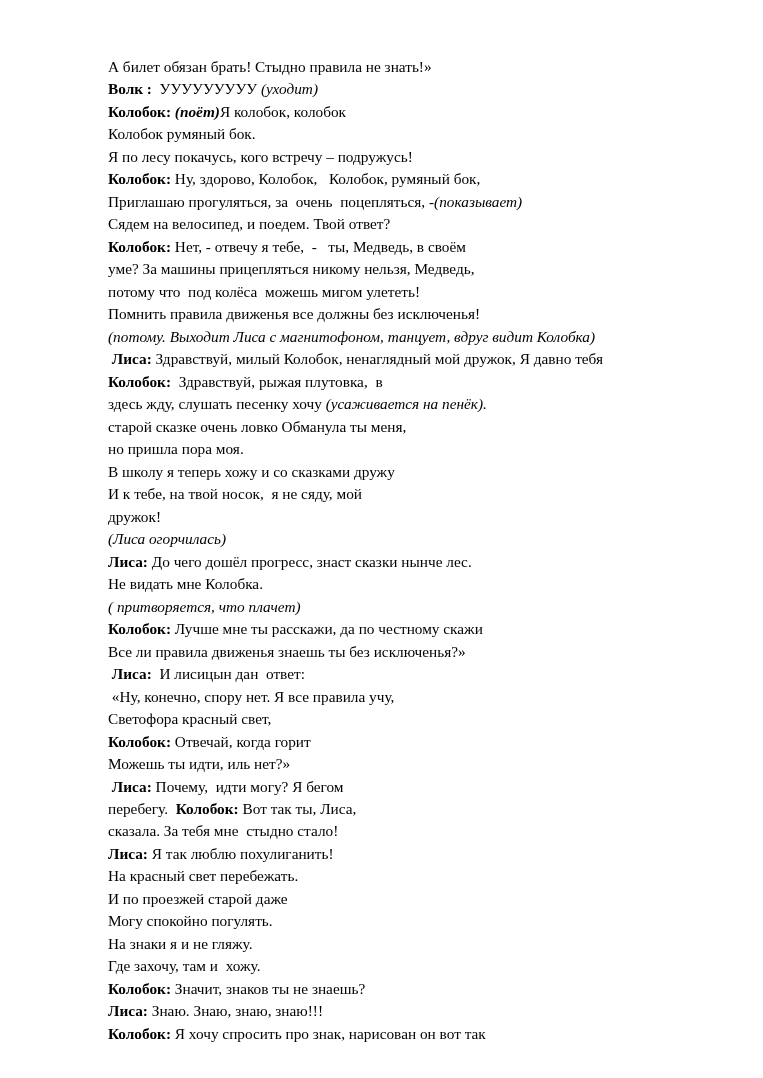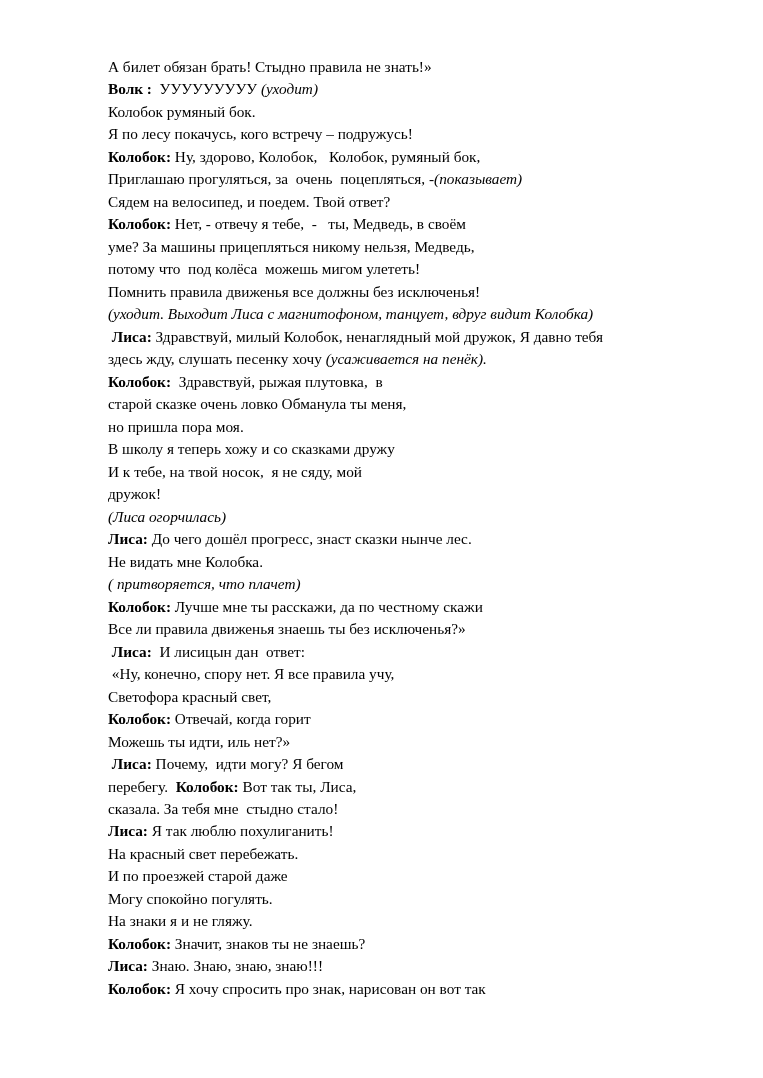--- a/index.html
+++ b/index.html
@@ -32,33 +32,34 @@
   .i { font-style: italic; }
   .bi { font-weight: bold; font-style: italic; }
 </style>
 </head>
 <body>
 
 <div id="page">
   <div id="doc-body">
       <div class="line"><span>А билет обязан брать! Стыдно правила не знать!»</span></div>
       <div class="line"><span class="b">Волк :</span><span>  УУУУУУУУУ </span><span class="i">(уходит)</span></div>
+      <div class="line"><span class="b">Колобок:</span><span class="bi"> (поёт)</span><span>Я колобок, колобок</span></div>
       <div class="line"><span>Колобок румяный бок.</span></div>
       <div class="line"><span>Я по лесу покачусь, кого встречу – подружусь!</span></div>
       <div class="line"><span class="b">Колобок:</span><span> Ну, здорово, Колобок,   Колобок, румяный бок,</span></div>
       <div class="line"><span>Приглашаю прогуляться, за  очень  поцепляться, -</span><span class="i">(показывает)</span></div>
       <div class="line"><span>Сядем на велосипед, и поедем. Твой ответ?</span></div>
       <div class="line"><span class="b">Колобок:</span><span> Нет, - отвечу я тебе,  -   ты, Медведь, в своём</span></div>
       <div class="line"><span>уме? За машины прицепляться никому нельзя, Медведь,</span></div>
       <div class="line"><span>потому что  под колёса  можешь мигом улететь!</span></div>
       <div class="line"><span>Помнить правила движенья все должны без исключенья!</span></div>
-      <div class="line"><span class="i">(уходит. Выходит Лиса с магнитофоном, танцует, вдруг видит Колобка)</span></div>
+      <div class="line"><span class="i">(потому. Выходит Лиса с магнитофоном, танцует, вдруг видит Колобка)</span></div>
       <div class="line"><span class="b"> Лиса:</span><span> Здравствуй, милый Колобок, ненаглядный мой дружок, Я давно тебя</span></div>
+      <div class="line"><span class="b">Колобок:</span><span>  Здравствуй, рыжая плутовка,  в</span></div>
       <div class="line"><span>здесь жду, слушать песенку хочу </span><span class="i">(усаживается на пенёк).</span></div>
-      <div class="line"><span class="b">Колобок:</span><span>  Здравствуй, рыжая плутовка,  в</span></div>
       <div class="line"><span>старой сказке очень ловко Обманула ты меня,</span></div>
       <div class="line"><span>но пришла пора моя.</span></div>
       <div class="line"><span>В школу я теперь хожу и со сказками дружу</span></div>
       <div class="line"><span>И к тебе, на твой носок,  я не сяду, мой</span></div>
       <div class="line"><span>дружок!</span></div>
       <div class="line"><span class="i">(Лиса огорчилась)</span></div>
       <div class="line"><span class="b">Лиса:</span><span> До чего дошёл прогресс, знаст сказки нынче лес.</span></div>
       <div class="line"><span>Не видать мне Колобка.</span></div>
       <div class="line"><span class="i">( притворяется, что плачет)</span></div>
       <div class="line"><span class="b">Колобок:</span><span> Лучше мне ты расскажи, да по честному скажи</span></div>
@@ -69,17 +70,18 @@
       <div class="line"><span class="b">Колобок:</span><span> Отвечай, когда горит</span></div>
       <div class="line"><span>Можешь ты идти, иль нет?»</span></div>
       <div class="line"><span class="b"> Лиса:</span><span> Почему,  идти могу? Я бегом</span></div>
       <div class="line"><span>перебегу.  </span><span class="b">Колобок:</span><span> Вот так ты, Лиса,</span></div>
       <div class="line"><span>сказала. За тебя мне  стыдно стало!</span></div>
       <div class="line"><span class="b">Лиса:</span><span> Я так люблю похулиганить!</span></div>
       <div class="line"><span>На красный свет перебежать.</span></div>
       <div class="line"><span>И по проезжей старой даже</span></div>
       <div class="line"><span>Могу спокойно погулять.</span></div>
       <div class="line"><span>На знаки я и не гляжу.</span></div>
+      <div class="line"><span>Где захочу, там и  хожу.</span></div>
       <div class="line"><span class="b">Колобок:</span><span> Значит, знаков ты не знаешь?</span></div>
       <div class="line"><span class="b">Лиса:</span><span> Знаю. Знаю, знаю, знаю!!!</span></div>
       <div class="line"><span class="b">Колобок:</span><span> Я хочу спросить про знак, нарисован он вот так</span></div>
     </div>
 </div>
 
 </body></html>

